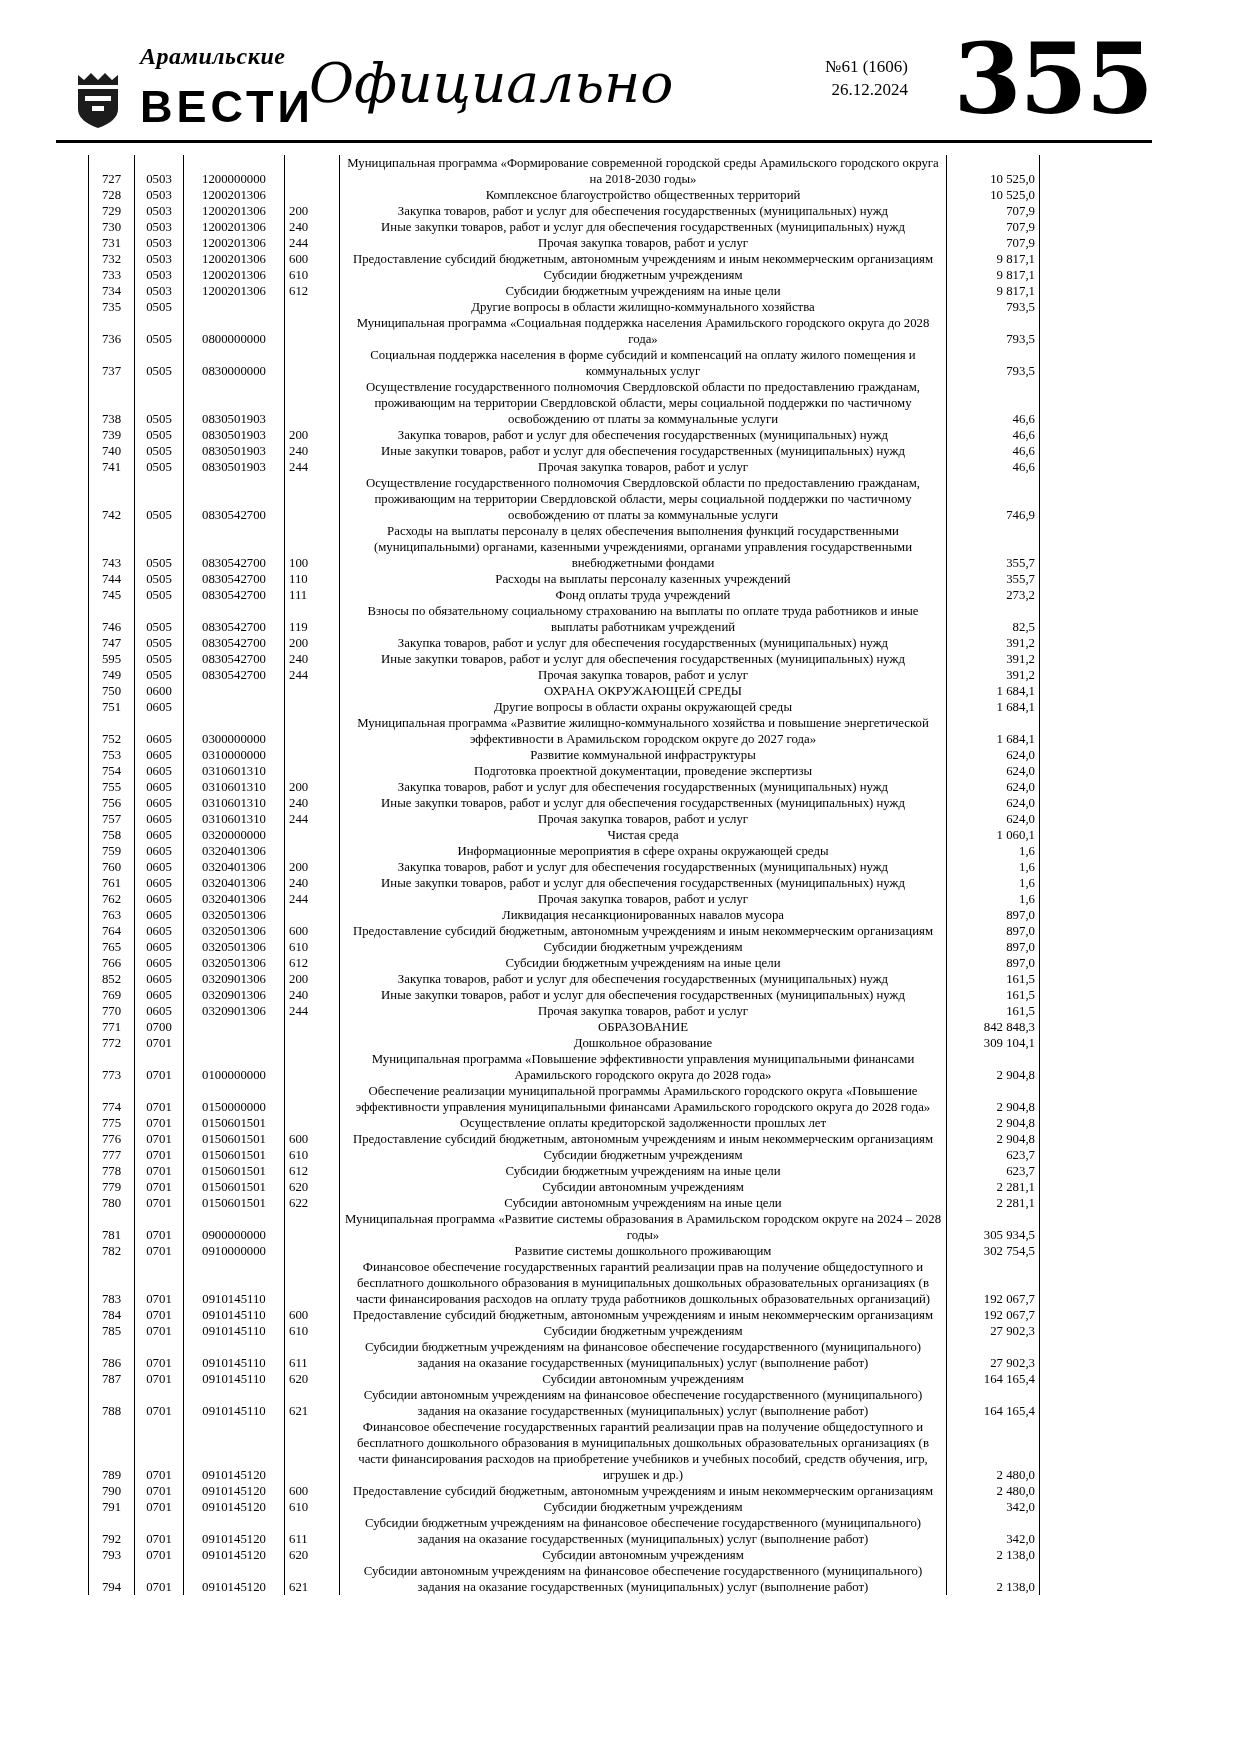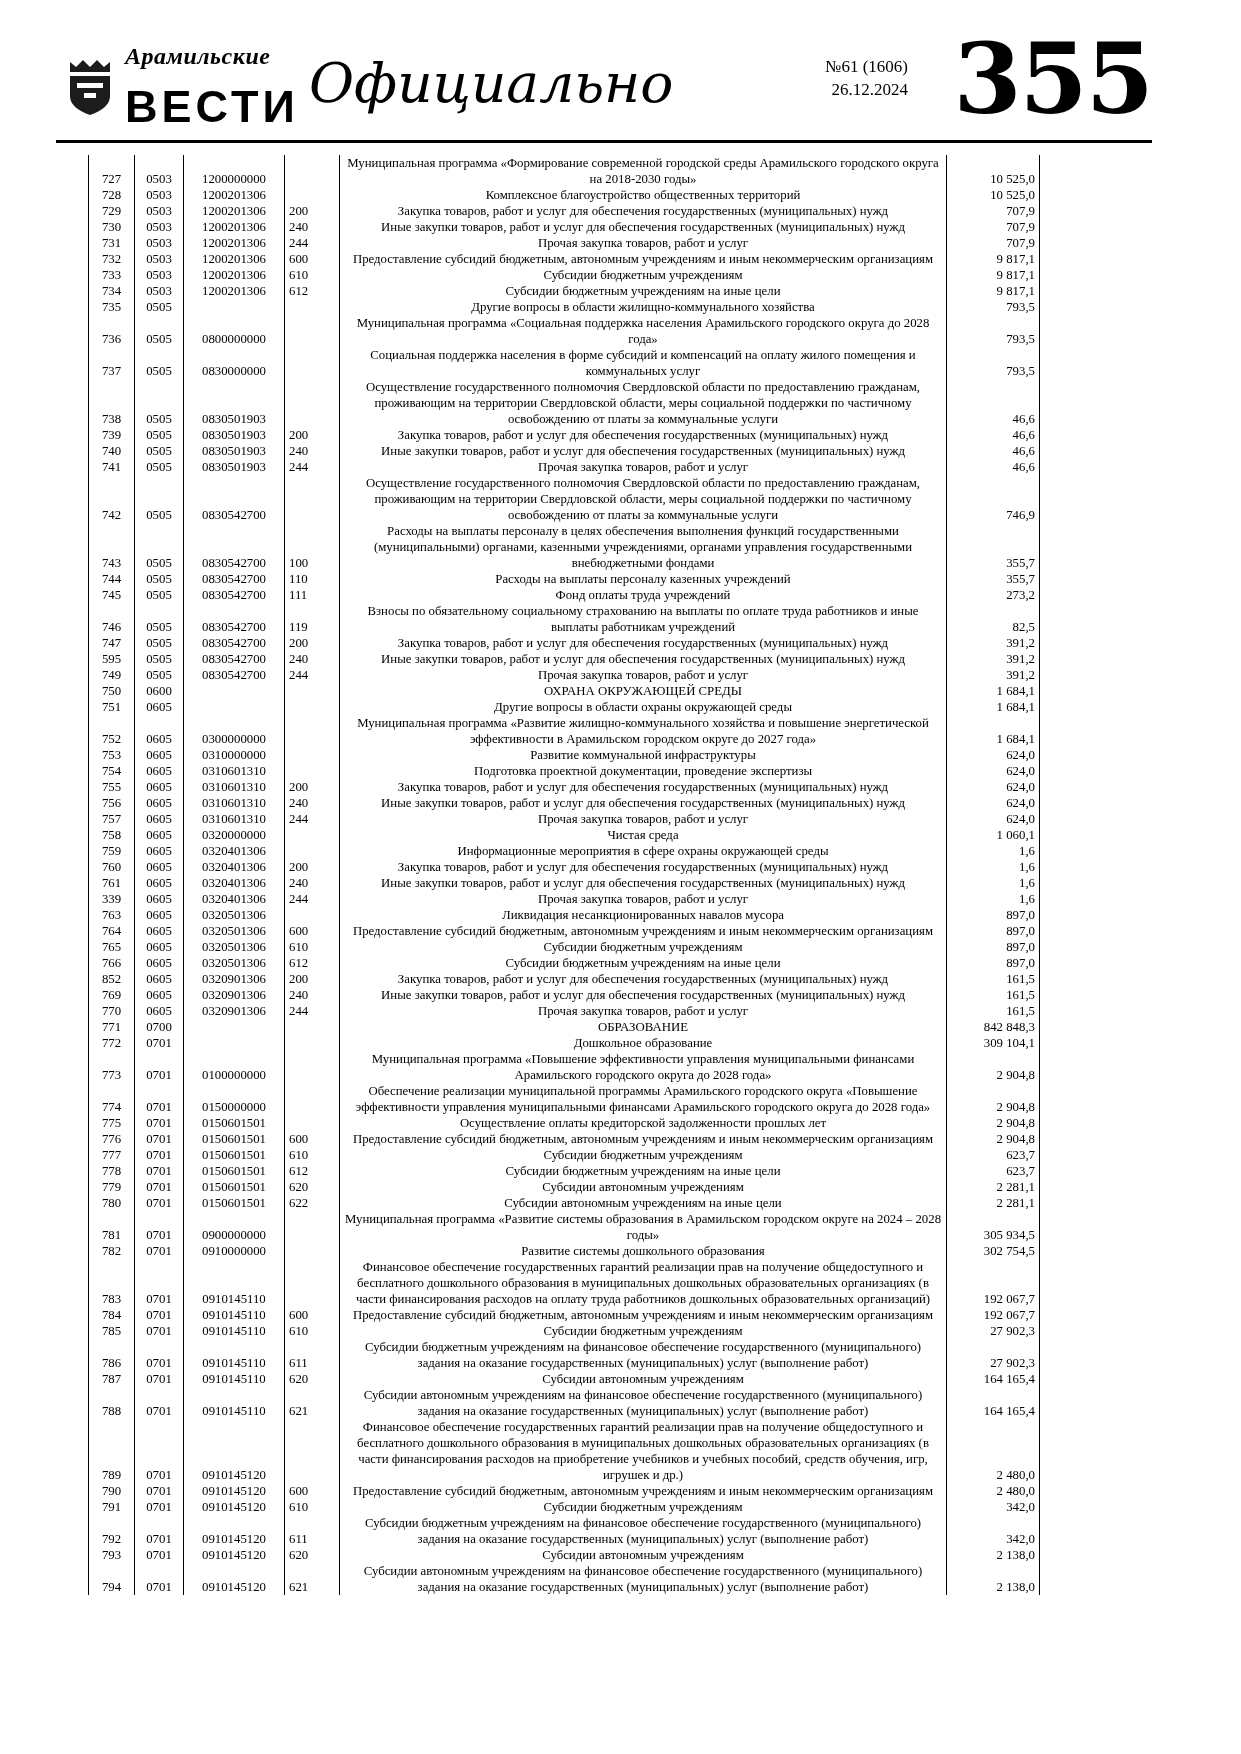--- a/index.html
+++ b/index.html
@@ -9,21 +9,21 @@
     height: 1754px;
     background: #ffffff;
     box-sizing: border-box;
     padding: 42px 0 0 56px;
     font-family: "Liberation Serif", serif;
     color: #000;
     overflow: hidden;
   }
   
   .masthead { position: relative; height: 94px; width: 1096px; }
-  .brand { position: absolute; left: 8px; top: 2px; display: flex; align-items: center; gap: 9px; }
+  .brand { position: absolute; left: 16px; top: 2px; display: flex; align-items: flex-end; gap: 16px; }
   .brand-logo { width: 52px; height: 58px; display: block; }
   .brand-text { display: flex; flex-direction: column; }
   .brand-top {
     font-family: "Liberation Serif", serif;
     font-style: italic; font-weight: bold;
     font-size: 24px; line-height: 1.05; letter-spacing: .5px;
   }
   .brand-bottom {
     font-family: "Liberation Sans", sans-serif;
     font-weight: bold; font-size: 45px; line-height: 1.0; letter-spacing: 4px;
@@ -409,21 +409,21 @@
     <tr>
       <td class="c-num">761</td>
       <td class="c-sec">0605</td>
       <td class="c-art">0320401306</td>
       <td class="c-vid">240</td>
       <td class="c-name">Иные закупки товаров, работ и услуг для обеспечения государственных (муниципальных) нужд</td>
       <td class="c-amt">1,6</td>
     </tr>
 
     <tr>
-      <td class="c-num">339</td>
+      <td class="c-num">762</td>
       <td class="c-sec">0605</td>
       <td class="c-art">0320401306</td>
       <td class="c-vid">244</td>
       <td class="c-name">Прочая закупка товаров, работ и услуг</td>
       <td class="c-amt">1,6</td>
     </tr>
 
     <tr>
       <td class="c-num">763</td>
       <td class="c-sec">0605</td>
@@ -585,21 +585,21 @@
       <td class="c-vid"></td>
       <td class="c-name">Муниципальная программа «Развитие системы образования в Арамильском городском округе на 2024 – 2028 годы»</td>
       <td class="c-amt">305 934,5</td>
     </tr>
 
     <tr>
       <td class="c-num">782</td>
       <td class="c-sec">0701</td>
       <td class="c-art">0910000000</td>
       <td class="c-vid"></td>
-      <td class="c-name">Развитие системы дошкольного образования</td>
+      <td class="c-name">Развитие системы дошкольного проживающим</td>
       <td class="c-amt">302 754,5</td>
     </tr>
 
     <tr>
       <td class="c-num">783</td>
       <td class="c-sec">0701</td>
       <td class="c-art">0910145110</td>
       <td class="c-vid"></td>
       <td class="c-name">Финансовое обеспечение государственных гарантий реализации прав на получение общедоступного и бесплатного дошкольного образования в муниципальных дошкольных образовательных организациях (в части финансирования расходов на оплату труда работников дошкольных образовательных организаций)</td>
       <td class="c-amt">192 067,7</td>

